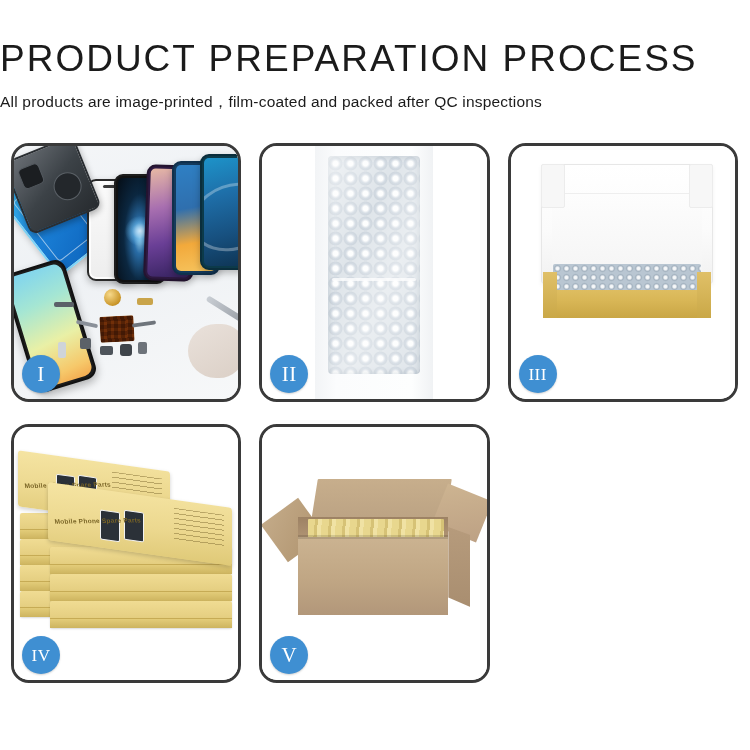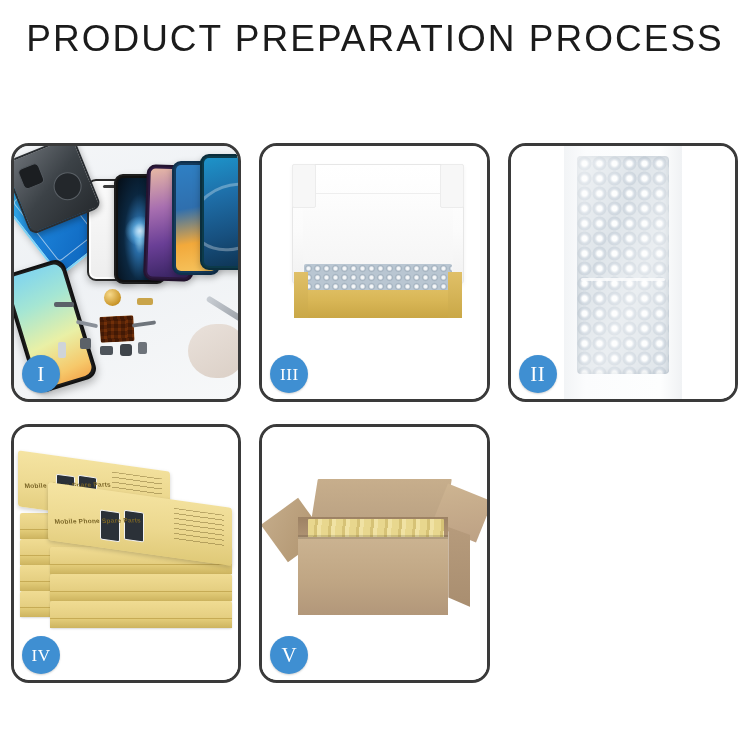--- a/index.html
+++ b/index.html
@@ -4,21 +4,21 @@
 <style>
   html,body{margin:0;padding:0;}
   body{
     width:750px;height:750px;background:#ffffff;
     font-family:"Liberation Sans", sans-serif;
     overflow:hidden;position:relative;
   }
   .page{width:750px;height:750px;position:relative;}
 
   
-  .header{padding-top:16px;text-align:center;}
+  .header{padding-top:36px;text-align:left;}
   .title{
     font-size:37px;letter-spacing:2.0px;color:#1b1b1b;
     font-weight:400;line-height:46px;white-space:nowrap;
     font-family:"Liberation Sans", sans-serif;
   }
   .subtitle{
     font-size:15.5px;color:#1b1b1b;line-height:22px;margin-top:9px;
     white-space:nowrap;letter-spacing:.2px;
   }
 
@@ -310,20 +310,21 @@
     background:rgba(145,118,86,.55);
   }
 </style>
 </head>
 <body>
 
 <div class="page">
 
   <div class="header">
     <div class="title">PRODUCT PREPARATION PROCESS</div>
+    <div class="subtitle">All products are image-printed，film-coated and packed after QC inspections</div>
   </div>
 
   <div class="grid">
 
     <div class="cell">
       <div class="photo p1">
         <div class="ph film"></div>
         <div class="ph glass">
           <div class="ph-screen"></div>
             <div class="notch"></div>
@@ -355,43 +356,43 @@
         <div class="part" style="left:106px;top:198px;width:12px;height:12px;border-radius:3px;background:#3f454b;"></div>
         <div class="part" style="left:124px;top:196px;width:9px;height:12px;background:#6d737a;"></div>
         <div class="part" style="left:44px;top:196px;width:8px;height:16px;border-radius:2px;background:#cfd4d9;"></div>
         <div class="tweezer"></div>
         <div class="hand"></div>
       </div>
       <div class="badge">I</div>
     </div>
 
     <div class="cell">
-      <div class="photo p3">
-        <div class="lid3">
-          <div class="flapL"></div>
-            <div class="flapR"></div>
-        </div>
-        <div class="tray3">
-          <div class="inner"></div>
-          <div class="lcorner"></div>
-            <div class="rcorner"></div>
-        </div>
-      </div>
-      <div class="badge small">III</div>
-    </div>
-
-    <div class="cell">
       <div class="photo p2">
         <div class="bwrap-bg"></div>
         <div class="bwrap">
           <div class="sheen"></div>
           <div class="seam"></div>
         </div>
       </div>
       <div class="badge">II</div>
+    </div>
+
+    <div class="cell">
+      <div class="photo p3">
+        <div class="lid3">
+          <div class="flapL"></div>
+            <div class="flapR"></div>
+        </div>
+        <div class="tray3">
+          <div class="inner"></div>
+          <div class="lcorner"></div>
+            <div class="rcorner"></div>
+        </div>
+      </div>
+      <div class="badge small">III</div>
     </div>
 
     <div class="cell">
       <div class="photo p4">
         <div class="stack">
           <div class="ybox" style="left:2px;top:62px;width:132px;height:26px;">
               <div class="side"></div>
             </div>
           <div class="ybox" style="left:2px;top:88px;width:132px;height:26px;">
               <div class="side"></div>

